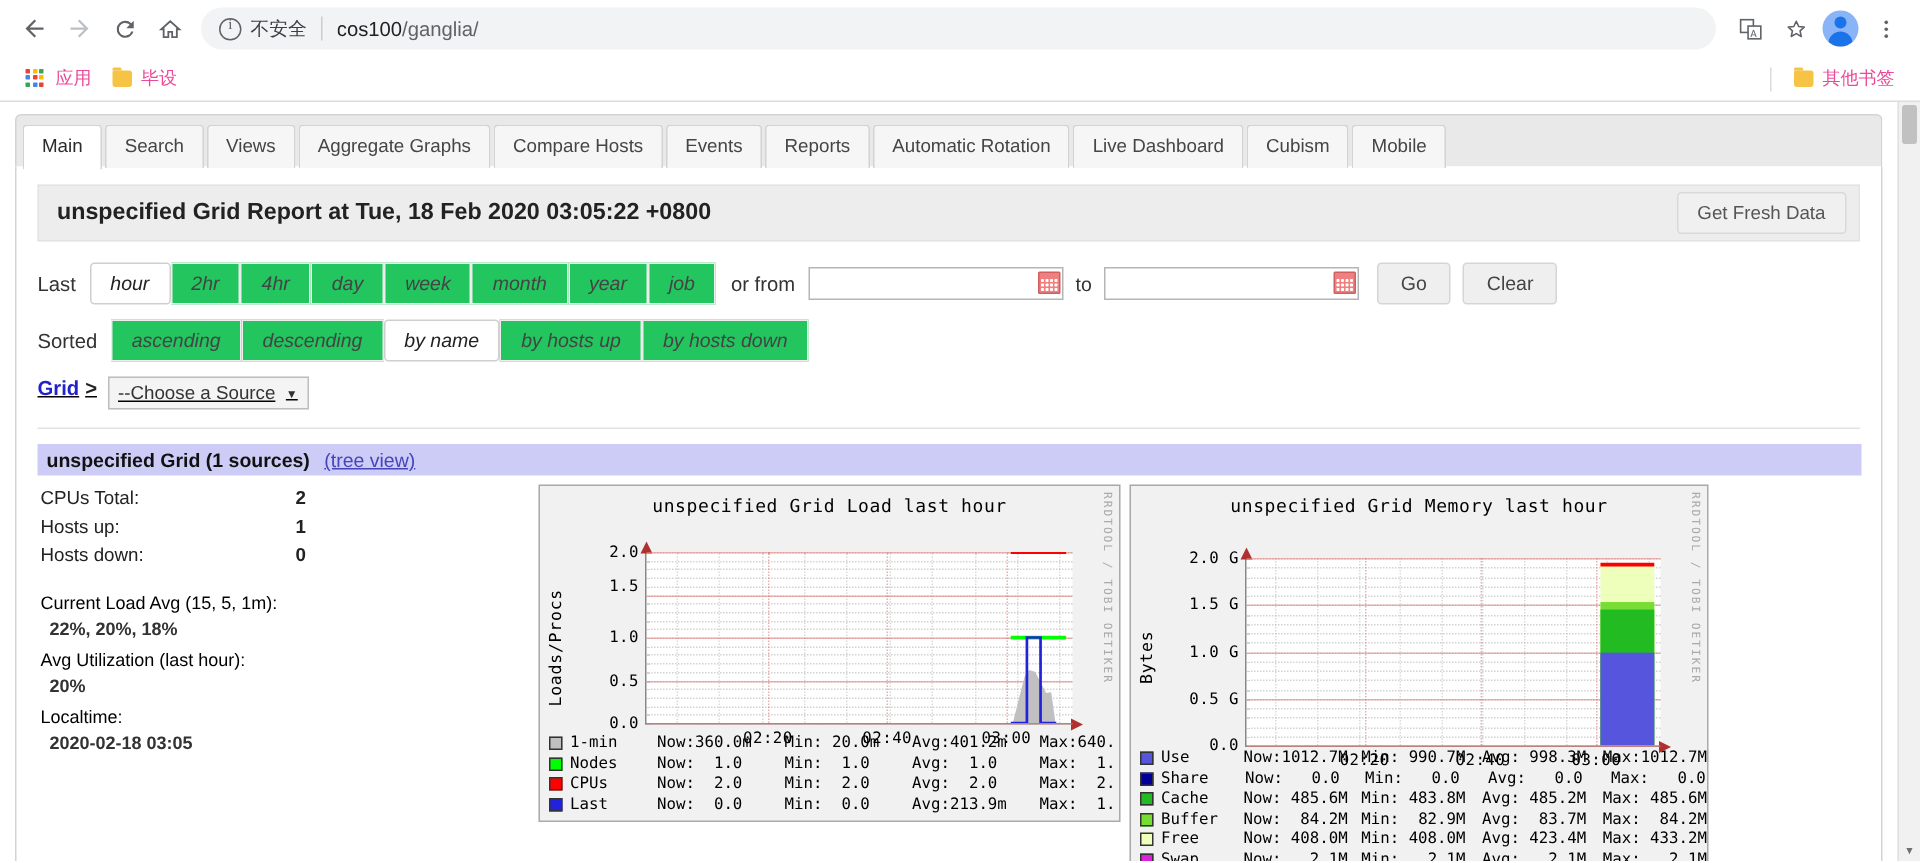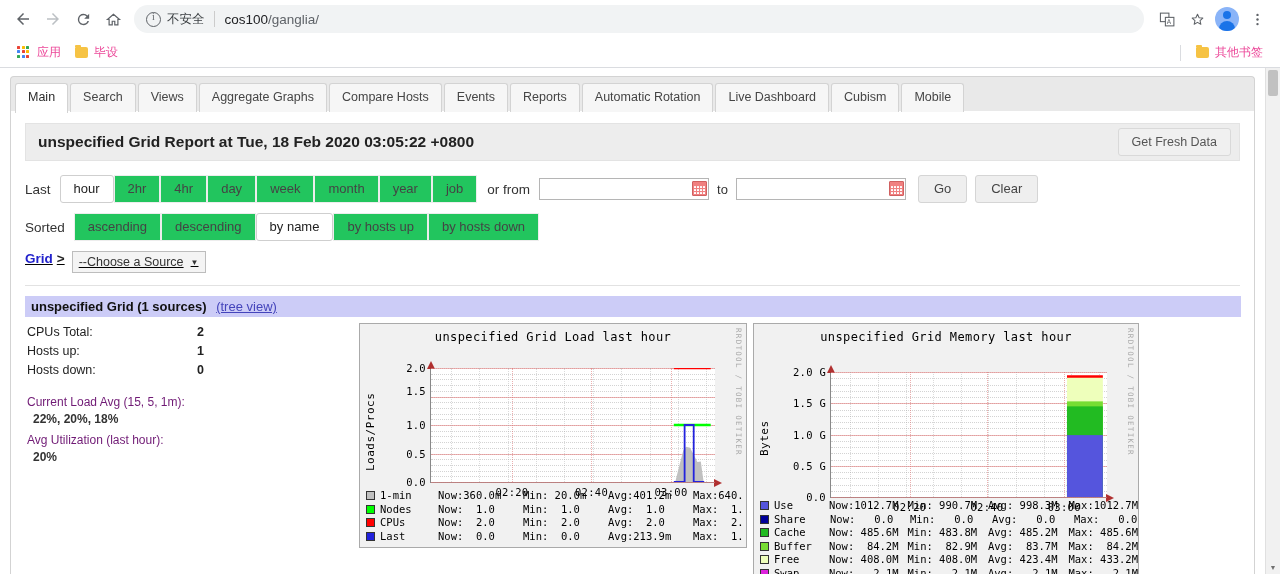--- a/index.html
+++ b/index.html
@@ -260,21 +260,21 @@
 
   
   .ctrl-row {
     display: flex;
     align-items: center;
     margin-bottom: 10px;
     font-size: 13px;
     color: #333;
   }
   .ctrl-label { margin-right: 9px; color: #333; font-size: 13.5px; }
-  .btnset { display: flex; align-items: stretch; }
+  .btnset { display: flex; align-items: stretch; font-style: italic; }
   .btnset .seg {
     background: #22c55e;
     border: 1px solid #ededed;
     font-size: 13px;
     color: #444;
     padding: 5px 13px;
     line-height: 16px;
     white-space: nowrap;
   }
   .btnset .seg.sel {
@@ -370,21 +370,21 @@
   .stats-col { width: 330px; padding-left: 2px; }
   .stat-line {
     display: flex;
     font-size: 12.5px;
     color: #222;
     line-height: 19px;
   }
   .stat-key { width: 170px; }
   .stat-val { font-weight: bold; }
   .stat-block { margin-top: 14px; font-size: 12px; color: #444; line-height: 17px; }
-  .stat-block .hd { color: #701a75; }
+  .stat-block .hd { color: #000000; }
   .stat-block .vl { font-weight: bold; color: #333; padding-left: 6px; }
 
   
   .graph-box {
     border: 1px solid #aaa;
     background: #f1f1f1;
     font-family: "DejaVu Sans Mono", monospace;
     position: relative;
   }
   .graph-load { width: 388px; margin-left: 4px; }
@@ -703,20 +703,24 @@
             <span class="stat-val">0</span>
           </div>
 
           <div class="stat-block">
             <div class="hd">Current Load Avg (15, 5, 1m):</div>
             <div class="vl">22%, 20%, 18%</div>
           </div>
           <div class="stat-block" style="margin-top:4px">
             <div class="hd">Avg Utilization (last hour):</div>
             <div class="vl">20%</div>
+          </div>
+          <div class="stat-block" style="margin-top:4px">
+            <div class="hd">Localtime:</div>
+            <div class="vl">2020-02-18 03:05</div>
           </div>
         </div>
 
         <div class="graph-box graph-load">
           <div class="graph-inner" style="height:162px">
             <div class="gtitle">unspecified Grid Load last hour</div>
             <div class="rrdtool-wm">RRDTOOL / TOBI OETIKER</div>
             <div class="plot-wrap">
               <div class="ylabel" style="top:32px; height:95px;">Loads/Procs</div>
               <div class="plot" id="load-plot" style="left:70px; top:24px; width:285px; height:115px;">

